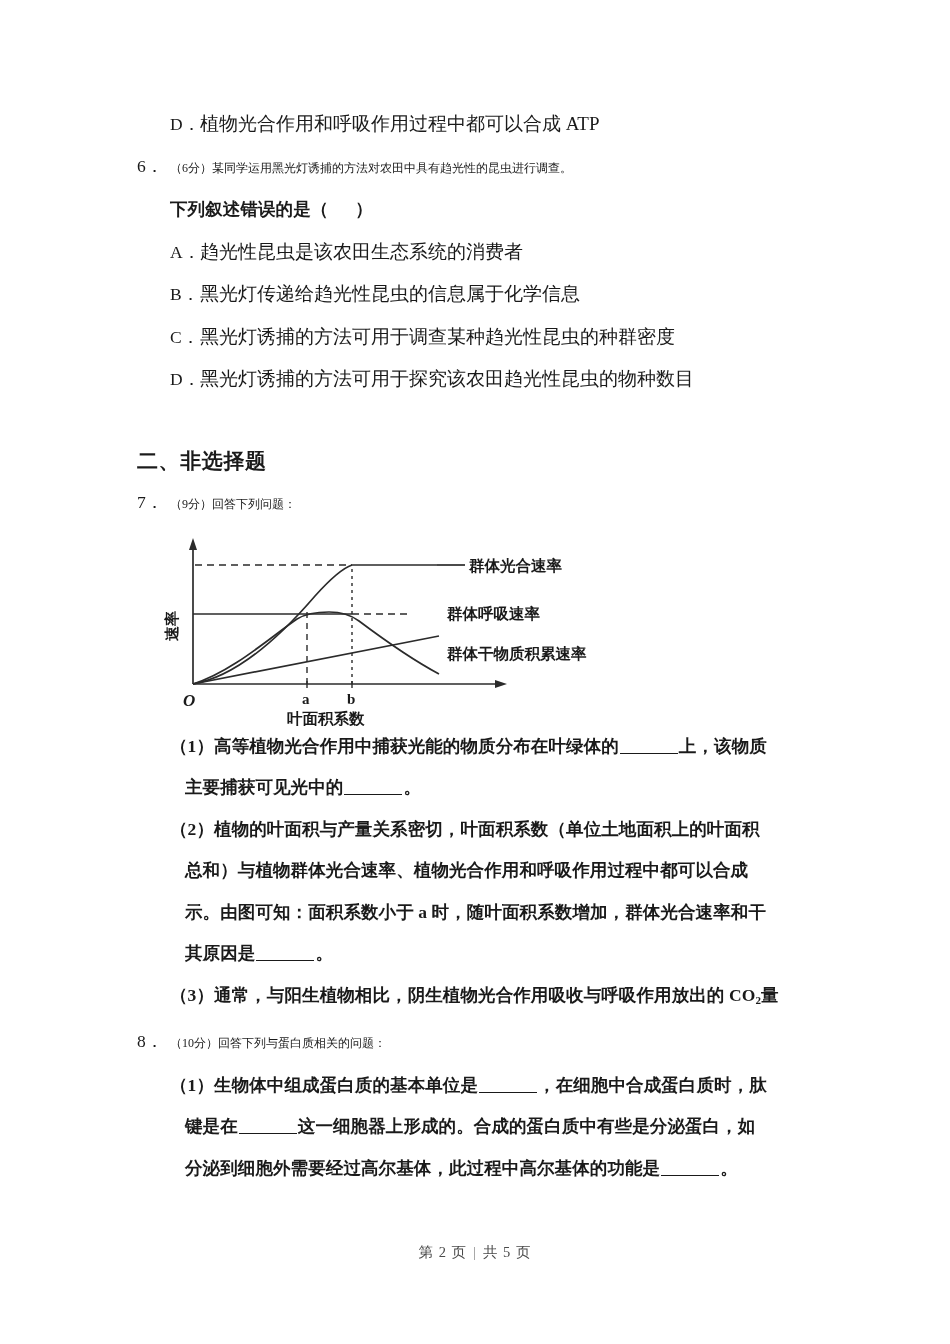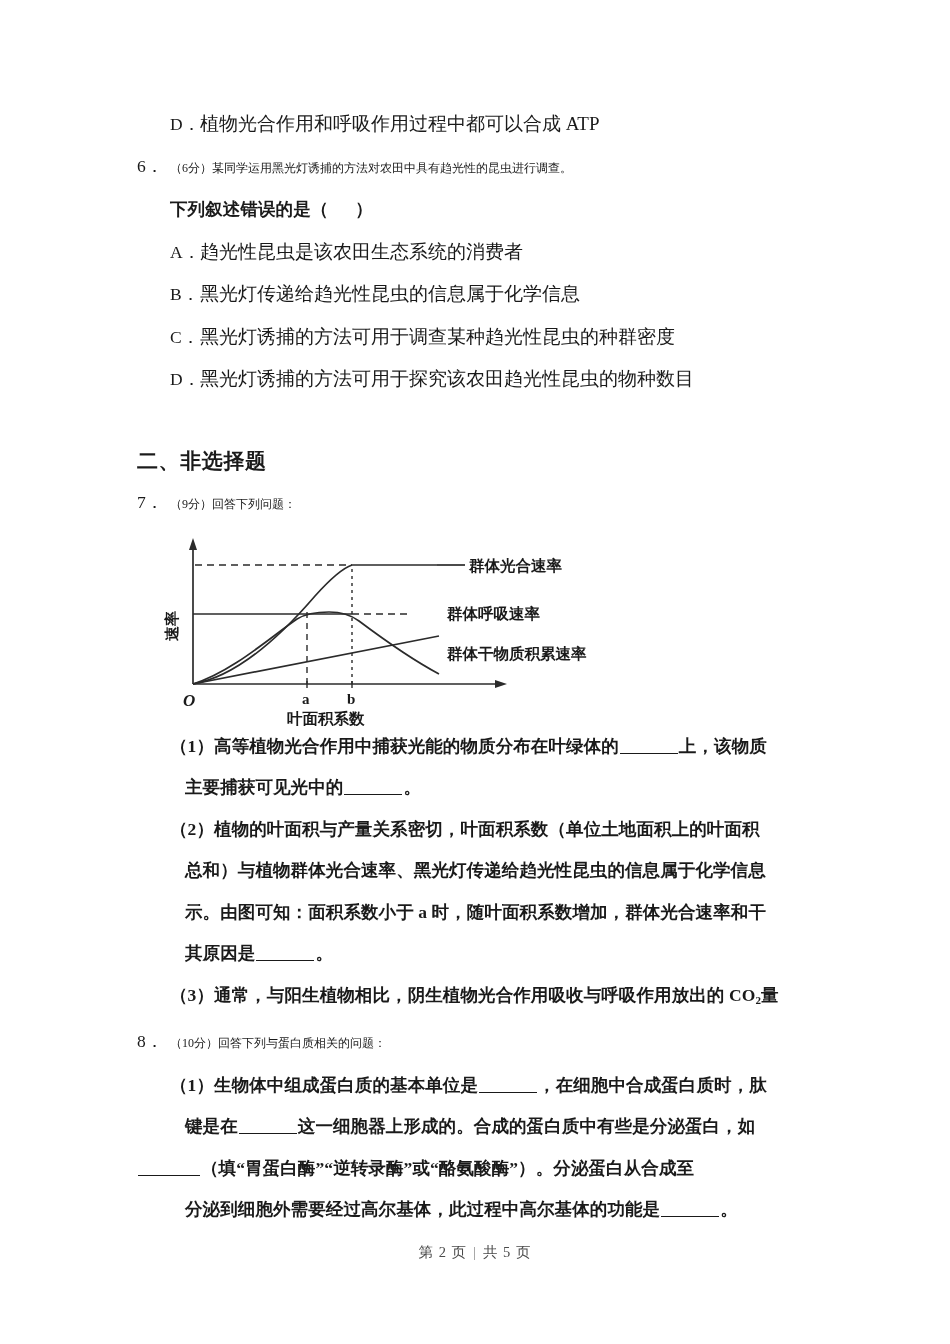--- a/index.html
+++ b/index.html
@@ -210,34 +210,33 @@
         <text x="322" y="45" font-family="Liberation Sans, sans-serif" font-size="15.5" font-weight="bold" fill="#1a1a1a">群体光合速率</text>
         <text x="300" y="93" font-family="Liberation Sans, sans-serif" font-size="15.5" font-weight="bold" fill="#1a1a1a">群体呼吸速率</text>
         <text x="300" y="133" font-family="Liberation Sans, sans-serif" font-size="15.5" font-weight="bold" fill="#1a1a1a">群体干物质积累速率</text>
       </svg>
     </div>
 
     <div class="line indent-hang"><span>（1）高等植物光合作用中捕获光能的物质分布在叶绿体的</span><span class="blank"></span><span>上，该物质</span></div>
     <div class="line indent-hang" style="padding-left:48px"><span>主要捕获可见光中的</span><span class="blank"></span><span>。</span></div>
 
     <div class="line indent-hang">（2）植物的叶面积与产量关系密切，叶面积系数（单位土地面积上的叶面积</div>
-    <div class="line indent-hang" style="padding-left:48px">总和）与植物群体光合速率、黑光灯传递给趋光性昆虫的信息属于化学信息</div>
+    <div class="line indent-hang" style="padding-left:48px">总和）与植物群体光合速率、植物光合作用和呼吸作用过程中都可以合成</div>
     <div class="line indent-hang" style="padding-left:48px">示。由图可知：面积系数小于 a 时，随叶面积系数增加，群体光合速率和干</div>
     <div class="line indent-hang" style="padding-left:48px"><span>其原因是</span><span class="blank"></span><span>。</span></div>
 
     <div class="line indent-hang"><span>（3）通常，与阳生植物相比，阴生植物光合作用吸收与呼吸作用放出的 CO</span><sub>2</sub><span>量</span></div>
 
     <div class="qnum-row">
       <span class="qnum">8．</span>
       <span class="qbody">（10分）回答下列与蛋白质相关的问题：</span>
     </div>
 
     <div class="line indent-hang"><span>（1）生物体中组成蛋白质的基本单位是</span><span class="blank"></span><span>，在细胞中合成蛋白质时，肽</span></div>
     <div class="line indent-hang" style="padding-left:48px"><span>键是在</span><span class="blank"></span><span>这一细胞器上形成的。合成的蛋白质中有些是分泌蛋白，如</span></div>
-    <div class="line" style="padding-left:0"><span class="blank wide"></span><span>（填“胃蛋白酶”“逆转录酶”或“酪氨酸酶”）。分泌蛋白从合成至</span></div>
     <div class="line indent-hang" style="padding-left:48px"><span>分泌到细胞外需要经过高尔基体，此过程中高尔基体的功能是</span><span class="blank"></span><span>。</span></div>
 
   </div>
 
   <div class="footer">
     <span>第 2 页</span><span class="sep">|</span><span>共 5 页</span>
   </div>
 </div>
 
 </body></html>

